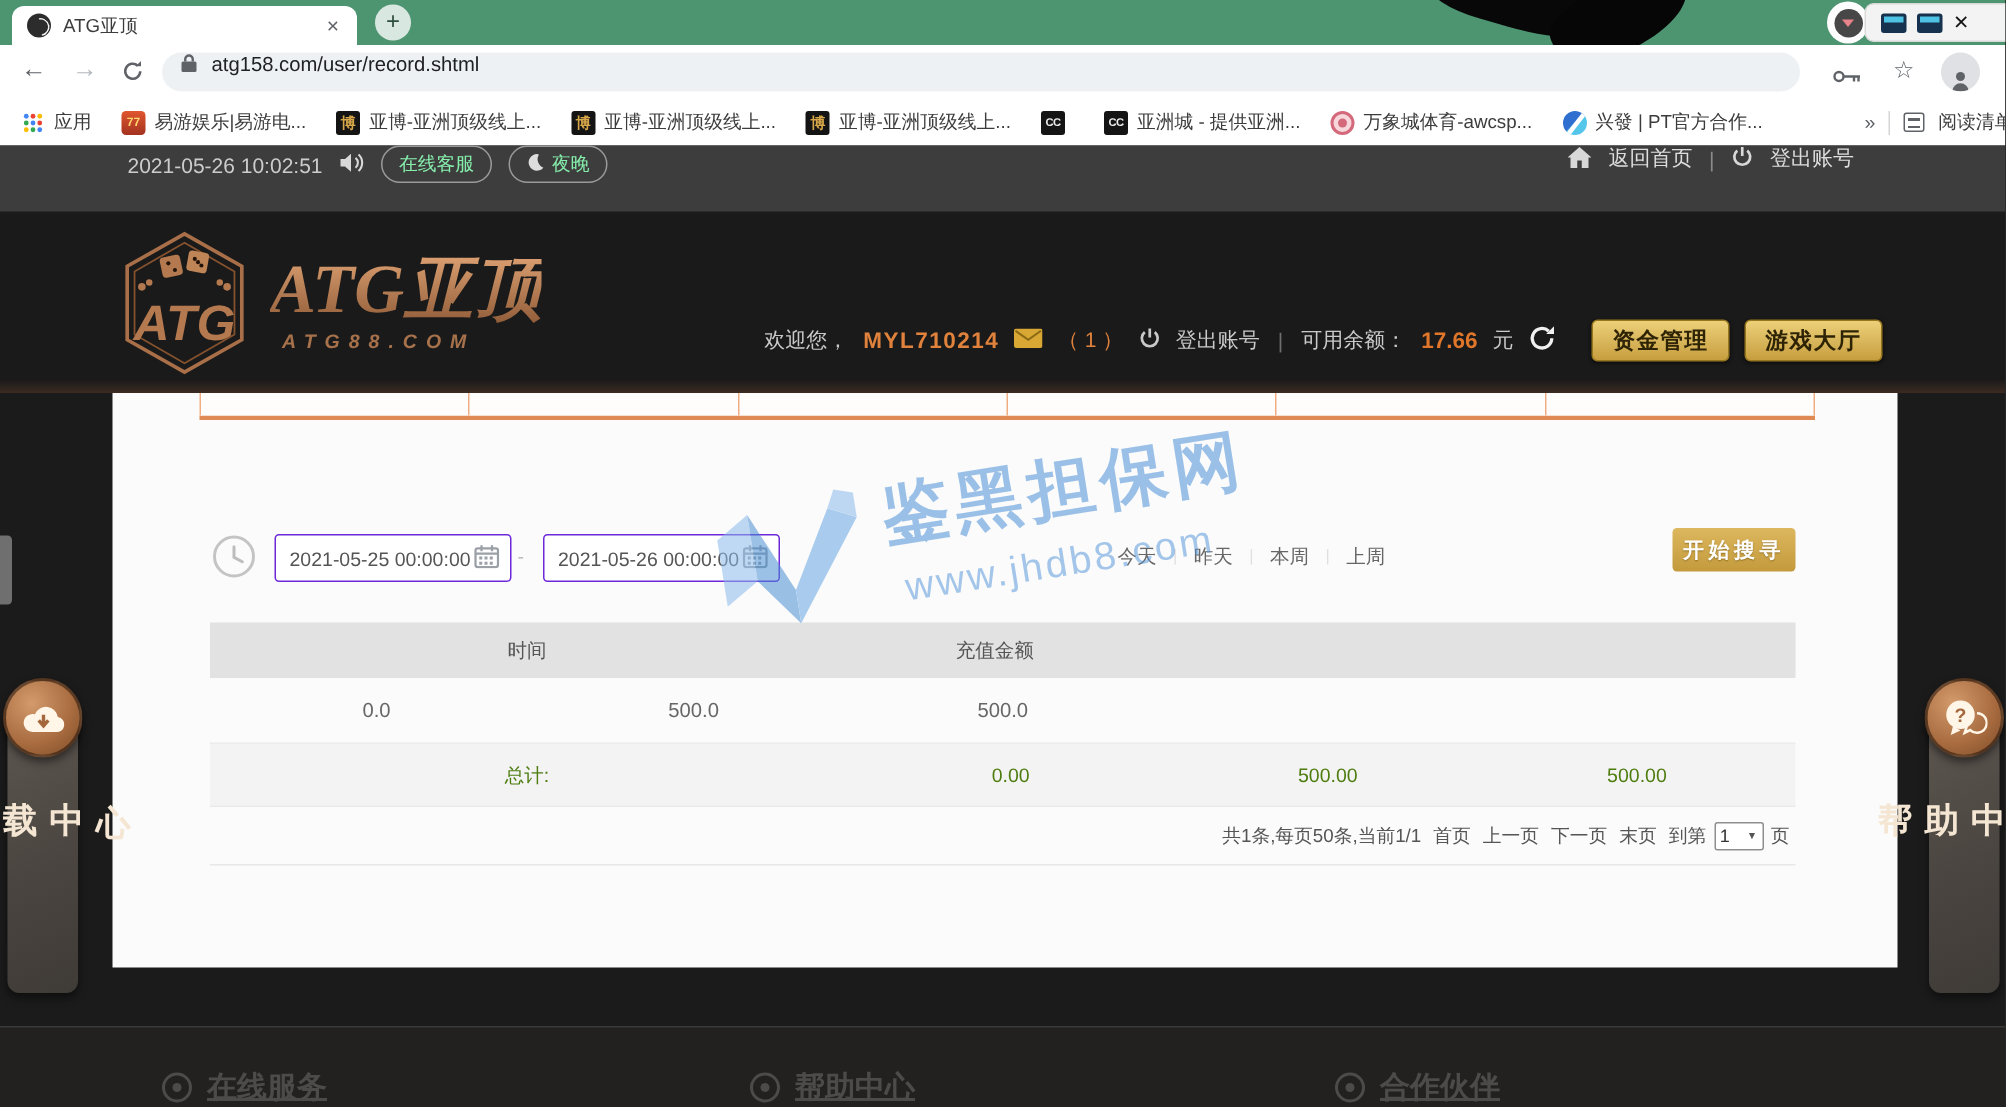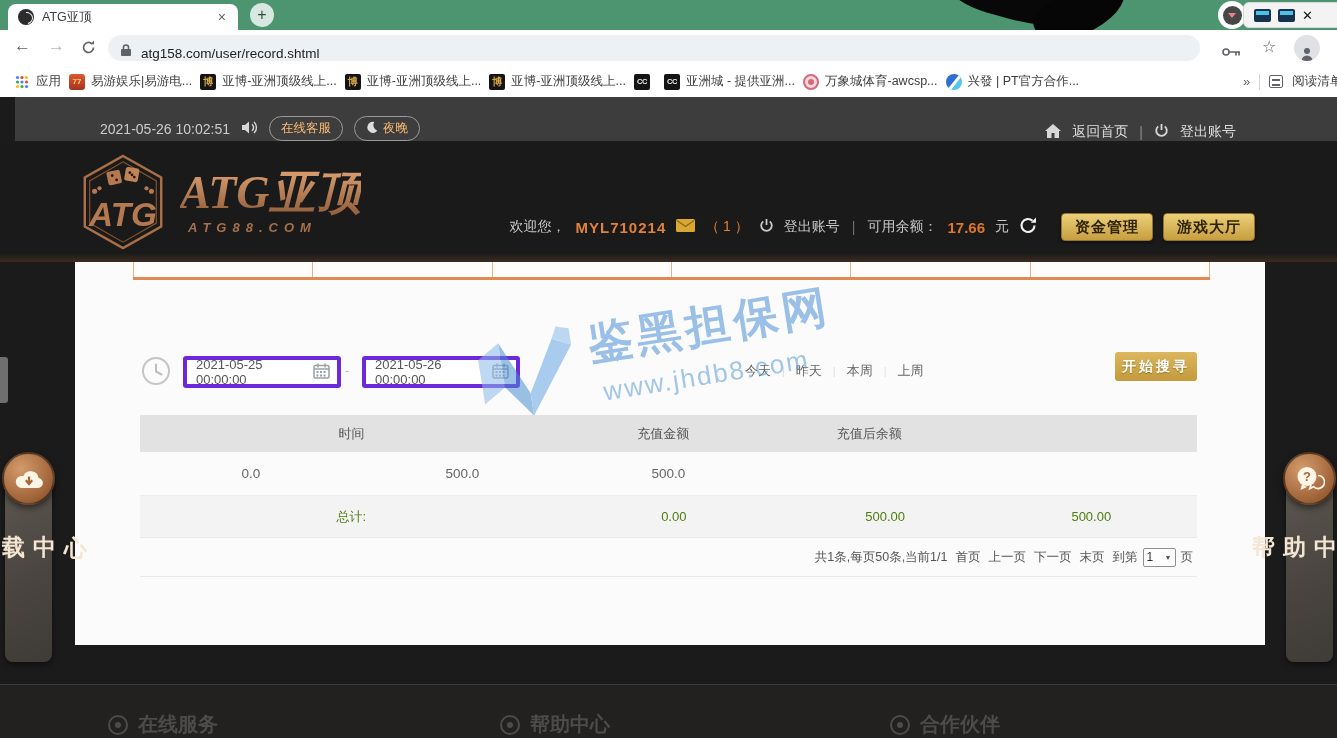--- a/index.html
+++ b/index.html
@@ -21,47 +21,47 @@
   .pc-in::after{content:"";border-left:4px solid transparent;border-right:4px solid transparent;border-top:5px solid #e8838c;}
   .win-controls{position:absolute;right:-10px;top:2px;width:104px;height:26px;background:#f2f3f2;border:1px solid #d8dad8;border-radius:6px;display:flex;align-items:center;gap:7px;padding:0 10px;}
   .wc-mon{width:17px;height:13px;background:#17324e;border-radius:2px;position:relative;}
   .wc-mon::after{content:"";position:absolute;left:2px;top:2px;right:2px;height:4px;background:#4ec2e2;}
   .wc-x{font-size:13px;font-weight:bold;color:#141414;}
 
   .toolbar{position:absolute;top:30px;left:0;right:0;height:36px;background:#fff;}
   .nav-ico{position:absolute;top:6px;font-size:17px;color:#5f6368;}
   .nav-back{left:14px;} .nav-fwd{left:48px;color:#b4b8bc;}
   .nav-reload{position:absolute;left:80px;top:9px;}
-  .omnibox{position:absolute;left:108px;top:5px;width:1092px;height:26px;border-radius:13px;background:#eef1f3;display:flex;align-items:flex-end;padding:0 12px;gap:9px;}
+  .omnibox{position:absolute;left:108px;top:5px;width:1092px;height:26px;border-radius:13px;background:#eef1f3;display:flex;align-items:flex-start;padding:0 12px;gap:9px;}
   .url-text{font-size:13.5px;color:#202124;}
   .key-ico{position:absolute;left:1222px;top:13px;}
   .star-ico{position:absolute;left:1262px;top:7px;font-size:16px;color:#5f6368;}
   .tb-avatar{position:absolute;left:1294px;top:5px;width:26px;height:26px;border-radius:50%;background:#dfe1e5;display:flex;align-items:flex-end;justify-content:center;overflow:hidden;}
 
-  .bookmarks{position:absolute;top:66px;left:0;right:0;height:31px;background:#fff;display:flex;align-items:center;padding-left:14px;gap:8px;}
+  .bookmarks{position:absolute;top:66px;left:0;right:0;height:31px;background:#fff;display:flex;align-items:center;padding-left:14px;gap:20px;}
   .bm{display:flex;align-items:center;gap:6px;white-space:nowrap;}
   .bm-label{font-size:12.5px;color:#3c3c3c;}
   .bm-ico{width:16px;height:16px;display:flex;align-items:center;justify-content:center;flex:0 0 16px;}
   .ico-77{background:linear-gradient(180deg,#e0562e,#a33320);color:#ffd76e;font-size:8px;font-weight:bold;border-radius:3px;}
   .ico-bo{background:#141414;color:#d7a648;font-size:10px;font-weight:bold;border-radius:2px;}
   .ico-cc{background:#141414;color:#ededed;font-size:7.5px;font-weight:bold;border-radius:2px;letter-spacing:-.5px;}
   .ico-ring{border-radius:50%;background:#f8d7dc;border:2px solid #d4697c;position:relative;}
   .ico-ring::after{content:"";position:absolute;left:3px;top:3px;width:6px;height:6px;border-radius:50%;background:#d4697c;}
   .ico-xf{border-radius:50%;background:linear-gradient(135deg,#2f6fd0 46%,#54c6ea 54%);position:relative;overflow:hidden;}
   .ico-xf::after{content:"";position:absolute;left:7px;top:-2px;width:3px;height:22px;background:#fff;transform:rotate(38deg);}
   .bm-right{position:absolute;left:1243px;top:0;height:31px;display:flex;align-items:center;gap:9px;}
   .bm-chevrons{font-size:13px;color:#5f6368;}
   .bm-div{width:1px;height:16px;background:#d5d5d5;}
   .rl-ico{width:14px;height:13px;border:1.5px solid #5f6368;border-radius:2px;background:repeating-linear-gradient(180deg,transparent 0 2px,#5f6368 2px 3.5px,transparent 3.5px 5px);background-size:8px 11px;background-position:2px 1px;background-repeat:no-repeat;}
   .rl-label{font-size:12.5px;color:#3c3c3c;white-space:nowrap;}
 
   
-  .topbar{position:absolute;top:97px;left:15px;right:0;height:44px;background:#3d3d3d;display:flex;align-items:flex-end;color:#cccccc;font-size:14px;}
+  .topbar{position:absolute;top:97px;left:0;right:0;height:44px;background:#3d3d3d;display:flex;align-items:flex-start;color:#cccccc;font-size:14px;}
   .tb-left{display:flex;align-items:center;gap:11px;margin-left:85px;}
-  .pill{border:1px solid #9a9a9a;border-radius:13px;padding:3px 11px;font-size:12.5px;color:#fdba74;display:flex;align-items:center;gap:5px;}
+  .pill{border:1px solid #9a9a9a;border-radius:13px;padding:3px 11px;font-size:12.5px;color:#86efac;display:flex;align-items:center;gap:5px;}
   .tb-right{position:absolute;right:101px;display:flex;align-items:center;gap:11px;color:#dedede;}
   .tb-sep{color:#8a8a8a;}
 
   
   .hdr{position:absolute;top:143px;left:0;right:0;height:119px;background:#1a1a1a;}
   .hdr::after{content:"";position:absolute;left:0;right:0;bottom:0;height:9px;background:linear-gradient(180deg,rgba(26,26,26,0),rgba(88,57,38,.55));}
   .logo{position:absolute;left:78px;top:11px;display:flex;align-items:center;gap:12px;font-style:italic;}
   .logo-main{font-family:"Liberation Serif","DejaVu Serif",serif;font-size:46px;font-weight:bold;background:linear-gradient(180deg,#dda172,#8f5b38);-webkit-background-clip:text;background-clip:text;color:transparent;line-height:1.05;}
   .logo-sub{font-size:13px;letter-spacing:6px;color:#a6714b;font-weight:bold;margin-top:3px;padding-left:8px;}
   .userbar{position:absolute;right:82px;top:70px;display:flex;align-items:center;gap:10px;color:#c9c9c9;font-size:14px;white-space:nowrap;}
@@ -71,21 +71,21 @@
   .u-sep{color:#6f6f6f;padding:0 2px;}
   .gbtn{height:28px;padding:0 13px;background:linear-gradient(180deg,#ecd079,#c79e3f);border:1px solid #96761f;border-radius:4px;color:#2e2405;font-size:15px;font-weight:bold;display:flex;align-items:center;letter-spacing:1px;box-shadow:0 1px 3px rgba(0,0,0,.6);}
   .gbtn.first{margin-left:13px;}
 
   
   .panel{position:absolute;left:75px;top:262px;width:1190px;height:383px;background:#fbfbfb;}
   .strip{position:absolute;left:58px;top:0;width:1077px;height:18px;display:flex;border-bottom:3px solid #df8a55;}
   .strip-cell{flex:1;border-left:1px solid #efad82;background:#fffdfb;}
   .strip-cell:last-child{border-right:1px solid #efad82;}
   .clock{position:absolute;left:66px;top:94px;}
-  .dinp{position:absolute;top:94px;height:32px;width:158px;border:4px solid #6d28d9;border-radius:3px;background:#fff;display:flex;align-items:center;justify-content:space-between;padding:0 7px 0 9px;font-size:13px;color:#555;}
+  .dinp{position:absolute;top:94px;height:32px;width:158px;border:1px solid #6d28d9;border-radius:3px;background:#fff;display:flex;align-items:center;justify-content:space-between;padding:0 7px 0 9px;font-size:13px;color:#555;}
   .dinp1{left:108px;} .dinp2{left:287px;}
   .ddash{position:absolute;left:270px;top:101px;color:#bbb;font-size:13px;}
   .quick{position:absolute;left:670px;top:100px;display:flex;align-items:center;gap:11px;font-size:13px;color:#666;}
   .qsep{color:#e0e0e0;font-size:11px;}
   .searchbtn{position:absolute;left:1040px;top:90px;width:82px;height:29px;border-radius:3px;background:linear-gradient(180deg,#ddb75e,#c39a3c);color:#fff;font-size:14px;font-weight:bold;letter-spacing:3px;display:flex;align-items:center;justify-content:center;text-shadow:0 1px 1px rgba(120,90,20,.7);}
 
   .rtable{position:absolute;left:65px;top:153px;width:1057px;font-size:13px;}
   .trow{display:flex;}
   .trow .c{display:flex;align-items:center;justify-content:center;text-align:center;}
   .ca{width:40%;} .cb{width:21%;} .cc{width:19%;} .cd{width:20%;}
@@ -107,21 +107,21 @@
   
   .edge-handle{position:absolute;left:0;top:357px;width:8px;height:46px;background:#6f6f6f;border-radius:0 3px 3px 0;}
   .floater{position:absolute;width:56px;top:452px;}
   .fl-left{left:2px;} .fl-right{left:1283px;}
   .fl-tab{position:absolute;left:3px;top:24px;width:47px;height:186px;background:linear-gradient(155deg,#5e5751 0%,#4a4540 55%,#3f3b37 100%);border-radius:8px;box-shadow:0 3px 6px rgba(0,0,0,.45);}
   .fl-circle{position:absolute;left:0;top:0;width:53px;height:53px;border-radius:50%;background:radial-gradient(circle at 35% 30%,#d39a6b,#a66a3e 60%,#7e4c28 100%);border:2px solid rgba(20,12,8,.5);display:flex;align-items:center;justify-content:center;z-index:2;box-shadow:0 3px 6px rgba(0,0,0,.5);}
   .fl-text{position:absolute;top:64px;left:50%;transform:translateX(-50%);writing-mode:vertical-lr;text-orientation:upright;letter-spacing:13px;font-size:23px;font-weight:bold;color:#f4e6d2;z-index:3;}
 
   
   .footer{position:absolute;top:684px;left:0;right:0;height:54px;background:#232120;border-top:1px solid #3c3a38;}
-  .fsec{position:absolute;top:26px;display:flex;align-items:center;gap:10px;color:#4d4b49;font-size:20px;font-weight:bold;}
+  .fsec{position:absolute;top:26px;display:flex;align-items:center;gap:10px;color:#4d4b49;font-size:20px;font-weight:bold;text-decoration:underline;}
   .fs1{left:108px;} .fs2{left:500px;} .fs3{left:890px;}
   .f-ring{width:20px;height:20px;border:2px solid #4d4b49;border-radius:50%;position:relative;}
   .f-ring::after{content:"";position:absolute;left:5px;top:5px;width:6px;height:6px;border-radius:50%;background:#4d4b49;}
 </style>
 </head>
 <body>
 
 <div id="screen">
 
   <div class="tabstrip">
@@ -386,21 +386,20 @@
       <div class="wm-texts">
         <div class="wm-title">鉴黑担保网</div>
         <div class="wm-url">www.jhdb8.com</div>
       </div>
     </div>
 
     <div class="rtable">
       <div class="trow th">
         <div class="c ca">时间</div>
         <div class="c cc">充值金额</div>
-        <div class="c cd">充值后余额</div>
       </div>
       <div class="trow r0">
         <div class="c cb">0.0</div>
         <div class="c cc">500.0</div>
         <div class="c cd">500.0</div>
       </div>
       <div class="trow r1">
         <div class="c ca">总计:</div>
         <div class="c cb">0.00</div>
         <div class="c cc">500.00</div>

